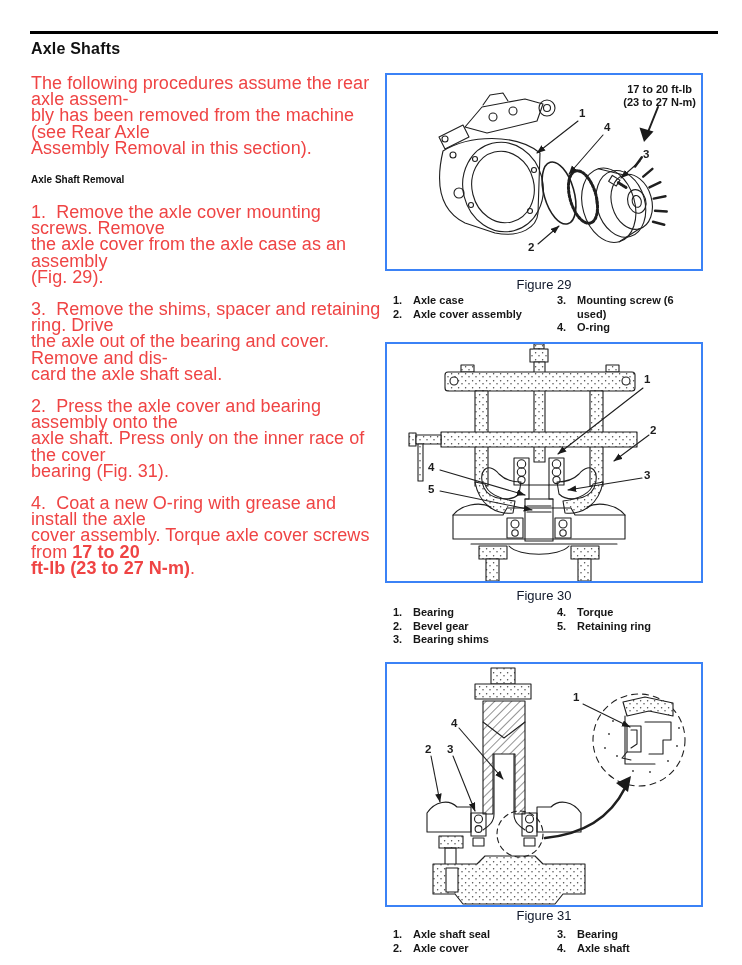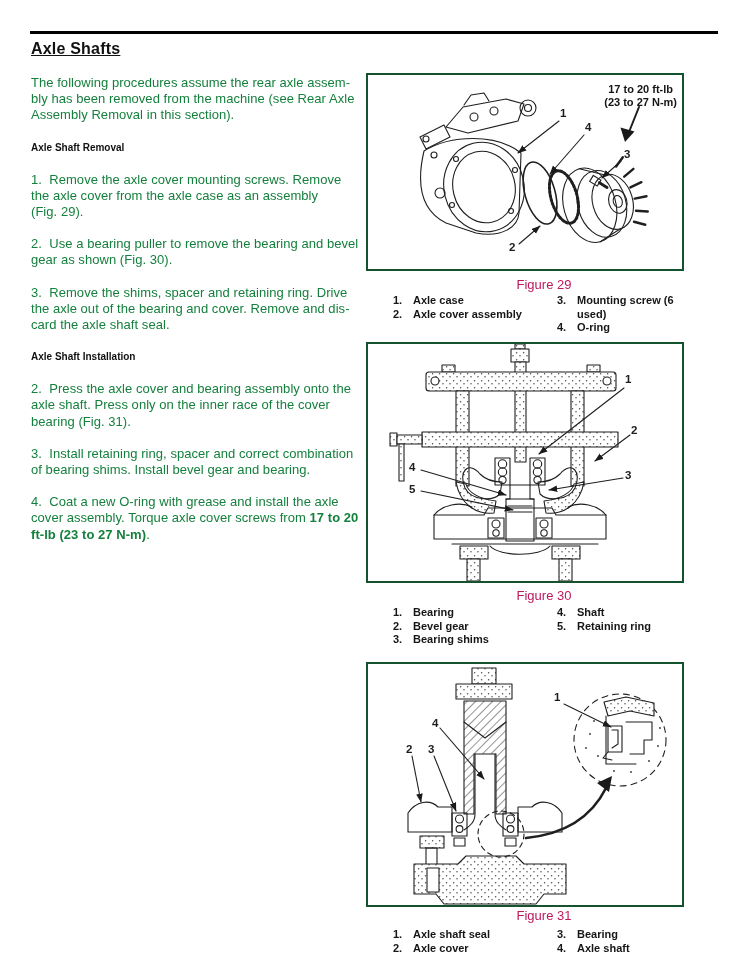--- a/index.html
+++ b/index.html
@@ -1,35 +1,35 @@
 <!DOCTYPE html>
 <html><head>
 <meta charset="utf-8">
 <style>
   html,body{margin:0;padding:0;background:#e8e8e8;}
   .page{position:relative;width:742px;height:965px;background:#ffffff;margin:0 auto;
         font-family:"Liberation Sans","DejaVu Sans",sans-serif;color:#111;overflow:hidden;}
   .toprule{position:absolute;left:30px;top:31px;width:688px;height:3px;background:#000;}
   
   .leftcol{position:absolute;left:31px;top:40px;width:350px;}
-  .title{font-size:16px;font-weight:bold;line-height:18px;margin:0 0 17px 0;letter-spacing:.2px;text-decoration:underline;}
+  .title{font-size:16px;font-weight:bold;line-height:18px;margin:0 0 17px 0;letter-spacing:.2px;}
   .sub{font-size:10px;font-weight:bold;line-height:16px;margin:0 0 16px 0;}
-  .body{font-size:13px;line-height:16.2px;margin:0 0 16px 0;white-space:pre-wrap;
-        color:#15803d;letter-spacing:.05px;}
+  .body{font-size:18px;line-height:16.2px;margin:0 0 16px 0;white-space:pre-wrap;
+        color:#ef4444;letter-spacing:.05px;}
   .body b{font-weight:bold;}
   
-  .fig{position:absolute;left:366px;width:318px;border:2px solid #14532d;background:#fff;box-sizing:border-box;}
+  .fig{position:absolute;left:385px;width:318px;border:2px solid #3b82f6;background:#fff;box-sizing:border-box;}
   .fig svg{position:absolute;left:0;top:0;}
   .fig29{top:73px;height:198px;}
   .fig30{top:342px;height:241px;}
   .fig31{top:662px;height:245px;}
   .callout{position:absolute;font-size:11.5px;font-weight:bold;color:#1c1c1c;line-height:11px;}
   .torque{position:absolute;right:5px;top:8px;text-align:center;font-size:11px;font-weight:bold;
           line-height:12.5px;white-space:pre-line;color:#151515;}
-  .figcap{position:absolute;left:385px;width:318px;text-align:center;font-size:13px;color:#be185d;}
+  .figcap{position:absolute;left:385px;width:318px;text-align:center;font-size:13px;color:#0f172a;}
   .cap29{top:277px;} .cap30{top:588px;} .cap31{top:908px;}
   .figleg{position:absolute;left:385px;width:318px;font-size:11px;font-weight:bold;line-height:13.5px;color:#161616;}
   .leg29{top:294px;} .leg30{top:606px;} .leg31{top:928px;}
   .lcol1{position:absolute;left:8px;top:0;}
   .lcol2{position:absolute;left:172px;top:0;}
   .lrow{display:flex;}
   .lnum{width:20px;flex:0 0 20px;}
 </style>
 </head>
 <body>
@@ -40,32 +40,27 @@
   <div class="leftcol">
     <h1 class="title">Axle Shafts</h1>
     <p class="body">The following procedures assume the rear axle assem-
 bly has been removed from the machine (see Rear Axle
 Assembly Removal in this section).</p>
 
     <h2 class="sub">Axle Shaft Removal</h2>
     <p class="body"><span>1.  Remove the axle cover mounting screws. Remove
 the axle cover from the axle case as an assembly
 (Fig. 29).</span></p>
-    <p class="body"><span>2.  Use a bearing puller to remove the bearing and bevel
-gear as shown (Fig. 30).</span></p>
     <p class="body"><span>3.  Remove the shims, spacer and retaining ring. Drive
 the axle out of the bearing and cover. Remove and dis-
 card the axle shaft seal.</span></p>
 
-    <h2 class="sub">Axle Shaft Installation</h2>
     <p class="body"><span>2.  Press the axle cover and bearing assembly onto the
 axle shaft. Press only on the inner race of the cover
 bearing (Fig. 31).</span></p>
-    <p class="body"><span>3.  Install retaining ring, spacer and correct combination
-of bearing shims. Install bevel gear and bearing.</span></p>
     <p class="body"><span>4.  Coat a new O-ring with grease and install the axle
 cover assembly. Torque axle cover screws from </span><b>17 to 20
 ft-lb (23 to 27 N-m)</b><span>.</span></p>
   </div>
 
   <div class="fig fig29">
     <svg width="314" height="194" viewBox="0 0 314 194">
       <defs>
         <marker id="ah29" markerWidth="9" markerHeight="8" refX="7.5" refY="3" orient="auto">
           <path d="M0,0 L8,3 L0,6 Z" fill="#1a1a1a"></path>
@@ -247,21 +242,21 @@
           <span>Bevel gear</span>
         </div>
       <div class="lrow">
           <span class="lnum">3.</span>
           <span>Bearing shims</span>
         </div>
     </div>
     <div class="lcol2">
       <div class="lrow">
           <span class="lnum">4.</span>
-          <span>Shaft</span>
+          <span>Torque</span>
         </div>
       <div class="lrow">
           <span class="lnum">5.</span>
           <span>Retaining ring</span>
         </div>
     </div>
   </div>
 
   <div class="fig fig31">
     <svg width="314" height="241" viewBox="0 0 314 241">

